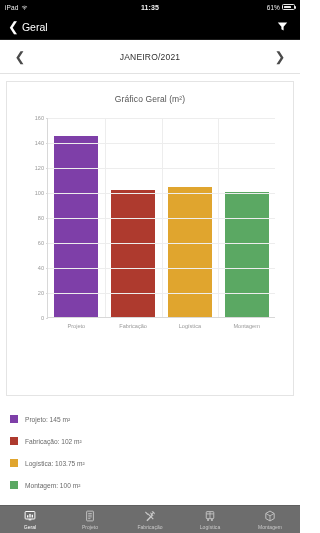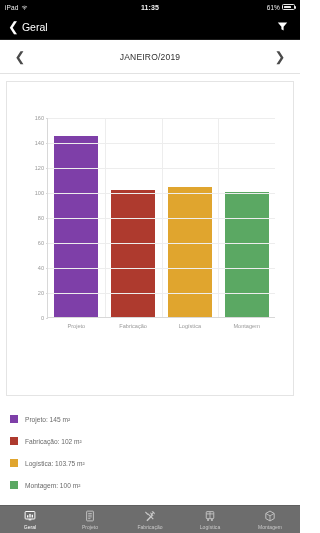--- a/index.html
+++ b/index.html
@@ -122,25 +122,26 @@
     </div>
     <div class="filter-btn">
       <svg viewBox="0 0 14 14" width="11" height="11">
         <path d="M1 2h12l-4.6 5.2V12L5.6 10.4V7.2z" fill="#ffffff"></path>
       </svg>
     </div>
   </div>
 
   <div class="monthbar">
     <div class="arrow">❮</div>
-    <div class="mlabel">JANEIRO/2019</div>
+    <div class="mlabel">JANEIRO/2021</div>
     <div class="arrow">❯</div>
   </div>
 
   <div class="card">
+    <div class="chart-title">Gráfico Geral (m²)</div>
     <div class="plot-wrap">
       <div class="plot" id="plot">
         <div class="bars" id="bars">
             <div class="bcol">
               <div class="bar" title="Projeto: 145" style="height: 181.25px; background: rgb(126, 63, 168);"></div>
               <div class="xtick">Projeto</div>
             </div>
             <div class="bcol">
               <div class="vsep" style="left: 0px;"></div>
               <div class="bar" title="Fabricação: 102" style="height: 127.5px; background: rgb(174, 58, 46);"></div>

